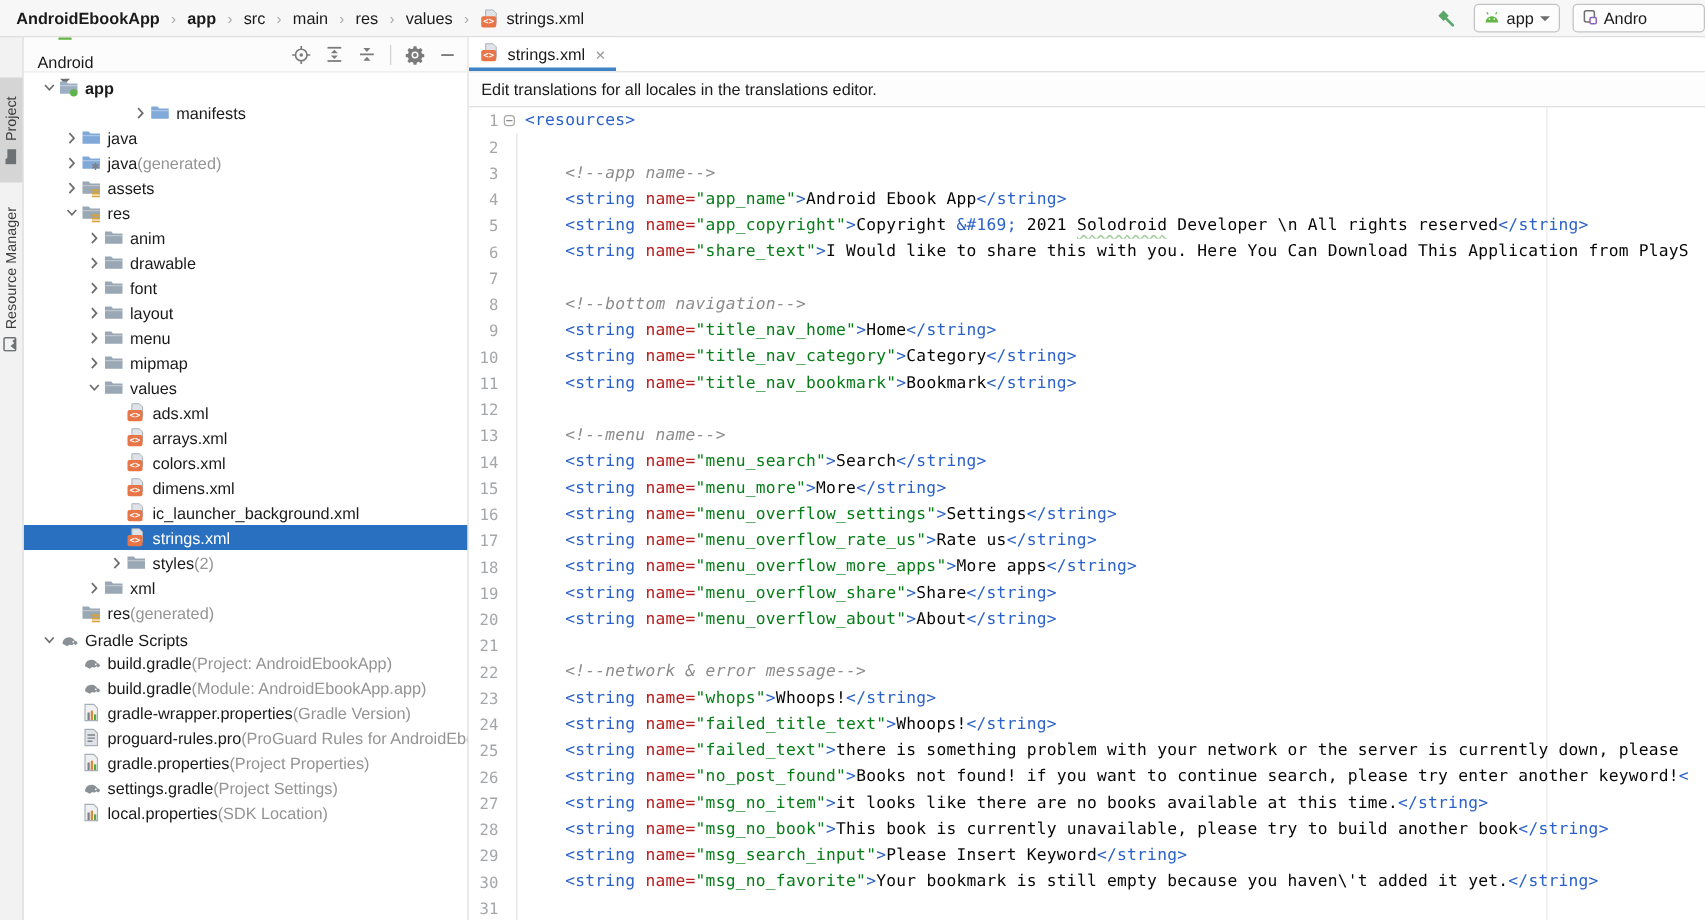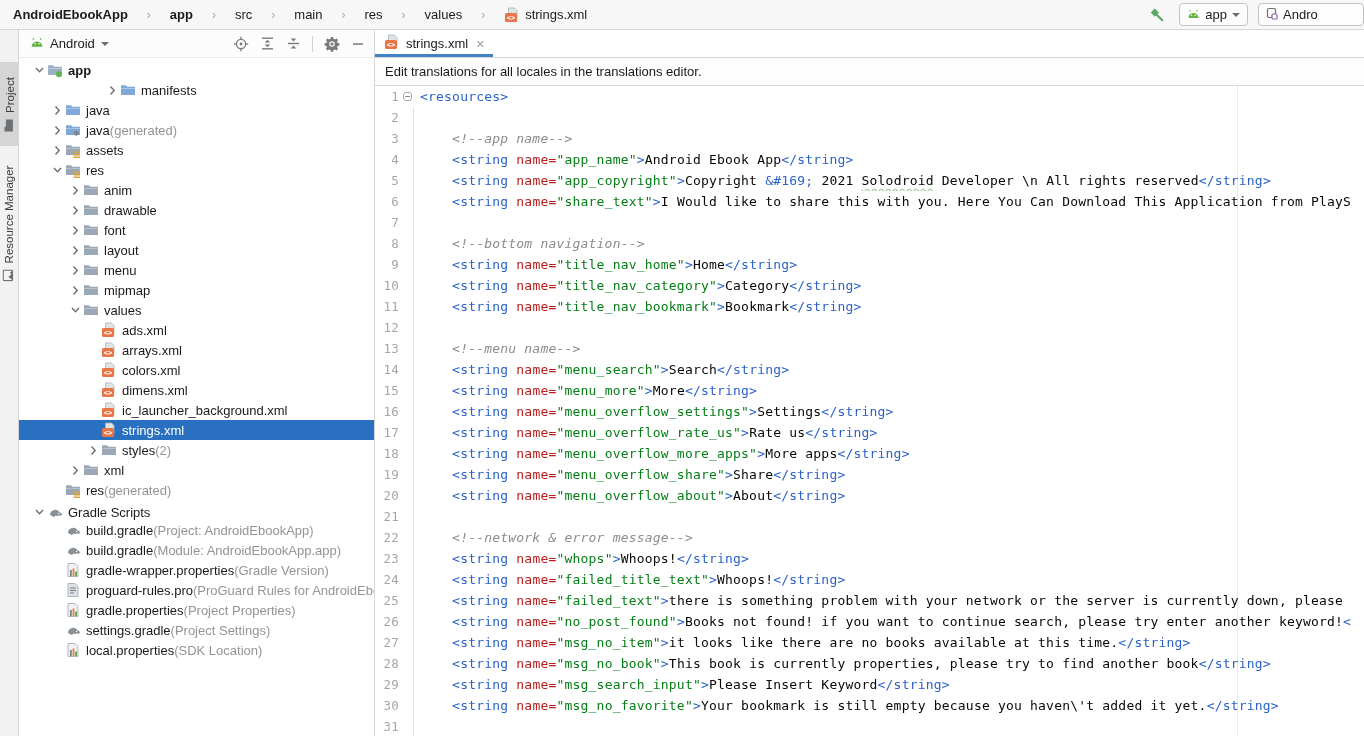--- a/index.html
+++ b/index.html
@@ -2,21 +2,21 @@
 <html><head>
 <meta charset="utf-8">
 <style>
   html,body{margin:0;padding:0;}
   body{width:1364px;height:736px;overflow:hidden;background:#fff;
        font-family:"Liberation Sans",sans-serif;font-size:13px;color:#1a1a1a;
        position:relative;-webkit-font-smoothing:antialiased;}
   
   #toolbar{position:absolute;left:0;top:0;width:1364px;height:29px;background:#f7f7f7;
            border-bottom:1px solid #d6d6d6;display:flex;align-items:center;overflow:hidden;}
-  #breadcrumbs{display:flex;align-items:center;padding-left:13px;gap:17px;white-space:nowrap;}
+  #breadcrumbs{display:flex;align-items:center;padding-left:13px;gap:7px;white-space:nowrap;}
   .crumb{color:#1a1a1a;}
   .crumb.bold{font-weight:bold;}
   .crumb-sep{color:#a9a9a9;font-size:12px;padding:0 2px;}
   .crumb-wrap{display:flex;align-items:center;gap:5px;}
   #toolbar-right{position:absolute;right:0;top:0;height:29px;display:flex;align-items:center;}
   .tb-btn{width:26px;height:24px;display:flex;align-items:center;justify-content:center;}
   .combo{height:21px;border:1px solid #c3c3c3;border-radius:4px;background:#fdfdfd;
          display:flex;align-items:center;gap:5px;padding:0 7px;margin-left:10px;}
   .combo-label{color:#1a1a1a;}
   .caret-down{width:0;height:0;border-left:4px solid transparent;border-right:4px solid transparent;
@@ -28,21 +28,21 @@
   .stripe-tab{position:absolute;left:0;width:18px;display:flex;align-items:center;justify-content:center;}
   .stripe-rot{display:flex;align-items:center;gap:6px;transform:rotate(-90deg);white-space:nowrap;}
   .stripe-label{font-size:11.5px;color:#3c3c3c;}
   #stripe-project{top:32px;height:84px;background:#d5d5d5;}
   #stripe-resman{top:122px;height:142px;}
   
   #project-panel{position:absolute;left:19px;top:30px;bottom:0;width:355px;background:#fff;
                  border-right:1px solid #d6d6d6;overflow:hidden;}
   #panel-header{height:27px;border-bottom:1px solid #ececec;display:flex;align-items:center;
                 padding:0 6px 0 11px;background:#fcfcfc;}
-  #panel-selector{display:flex;align-items:center;gap:6px;}
+  #panel-selector{display:flex;align-items:center;gap:6px;flex-direction:column;}
   #panel-header-icons{margin-left:auto;display:flex;align-items:center;gap:6px;}
   .ph-icon{width:20px;height:20px;display:flex;align-items:center;justify-content:center;color:#7a7a7a;}
   .ph-divider{width:1px;height:16px;background:#d2d2d2;margin:0 3px;}
   #tree{padding-top:2px;}
   .tree-row{height:20px;display:flex;align-items:center;white-space:nowrap;overflow:hidden;}
   .tree-row.selected{background:#2a70c0;}
   .tree-row.selected .tree-label,.tree-row.selected .tree-extra{color:#fff;}
   .chev-slot{width:16px;height:16px;flex:0 0 16px;display:flex;align-items:center;justify-content:center;}
   .tree-icon{width:16px;height:16px;flex:0 0 16px;margin-right:5px;display:flex;align-items:center;justify-content:center;}
   .tree-label{color:#1a1a1a;}
@@ -685,18 +685,18 @@
       <div class="code-line"><span class="ln">18</span><span class="fold"></span><span class="code-text"><span class="sg-t">    &lt;string</span><span class="sg-a"> name=</span><span class="sg-v">"menu_overflow_more_apps"</span><span class="sg-t">&gt;</span><span class="sg-x">More apps</span><span class="sg-t">&lt;/string&gt;</span></span></div>
       <div class="code-line"><span class="ln">19</span><span class="fold"></span><span class="code-text"><span class="sg-t">    &lt;string</span><span class="sg-a"> name=</span><span class="sg-v">"menu_overflow_share"</span><span class="sg-t">&gt;</span><span class="sg-x">Share</span><span class="sg-t">&lt;/string&gt;</span></span></div>
       <div class="code-line"><span class="ln">20</span><span class="fold"></span><span class="code-text"><span class="sg-t">    &lt;string</span><span class="sg-a"> name=</span><span class="sg-v">"menu_overflow_about"</span><span class="sg-t">&gt;</span><span class="sg-x">About</span><span class="sg-t">&lt;/string&gt;</span></span></div>
       <div class="code-line"><span class="ln">21</span><span class="fold"></span><span class="code-text"></span></div>
       <div class="code-line"><span class="ln">22</span><span class="fold"></span><span class="code-text"><span class="sg-c">    &lt;!--network &amp; error message--&gt;</span></span></div>
       <div class="code-line"><span class="ln">23</span><span class="fold"></span><span class="code-text"><span class="sg-t">    &lt;string</span><span class="sg-a"> name=</span><span class="sg-v">"whops"</span><span class="sg-t">&gt;</span><span class="sg-x">Whoops!</span><span class="sg-t">&lt;/string&gt;</span></span></div>
       <div class="code-line"><span class="ln">24</span><span class="fold"></span><span class="code-text"><span class="sg-t">    &lt;string</span><span class="sg-a"> name=</span><span class="sg-v">"failed_title_text"</span><span class="sg-t">&gt;</span><span class="sg-x">Whoops!</span><span class="sg-t">&lt;/string&gt;</span></span></div>
       <div class="code-line"><span class="ln">25</span><span class="fold"></span><span class="code-text"><span class="sg-t">    &lt;string</span><span class="sg-a"> name=</span><span class="sg-v">"failed_text"</span><span class="sg-t">&gt;</span><span class="sg-x">there is something problem with your network or the server is currently down, please </span></span></div>
       <div class="code-line"><span class="ln">26</span><span class="fold"></span><span class="code-text"><span class="sg-t">    &lt;string</span><span class="sg-a"> name=</span><span class="sg-v">"no_post_found"</span><span class="sg-t">&gt;</span><span class="sg-x">Books not found! if you want to continue search, please try enter another keyword!</span><span class="sg-t">&lt;</span></span></div>
       <div class="code-line"><span class="ln">27</span><span class="fold"></span><span class="code-text"><span class="sg-t">    &lt;string</span><span class="sg-a"> name=</span><span class="sg-v">"msg_no_item"</span><span class="sg-t">&gt;</span><span class="sg-x">it looks like there are no books available at this time.</span><span class="sg-t">&lt;/string&gt;</span></span></div>
-      <div class="code-line"><span class="ln">28</span><span class="fold"></span><span class="code-text"><span class="sg-t">    &lt;string</span><span class="sg-a"> name=</span><span class="sg-v">"msg_no_book"</span><span class="sg-t">&gt;</span><span class="sg-x">This book is currently properties, please try to find another book</span><span class="sg-t">&lt;/string&gt;</span></span></div>
+      <div class="code-line"><span class="ln">28</span><span class="fold"></span><span class="code-text"><span class="sg-t">    &lt;string</span><span class="sg-a"> name=</span><span class="sg-v">"msg_no_book"</span><span class="sg-t">&gt;</span><span class="sg-x">This book is currently unavailable, please try to build another book</span><span class="sg-t">&lt;/string&gt;</span></span></div>
       <div class="code-line"><span class="ln">29</span><span class="fold"></span><span class="code-text"><span class="sg-t">    &lt;string</span><span class="sg-a"> name=</span><span class="sg-v">"msg_search_input"</span><span class="sg-t">&gt;</span><span class="sg-x">Please Insert Keyword</span><span class="sg-t">&lt;/string&gt;</span></span></div>
       <div class="code-line"><span class="ln">30</span><span class="fold"></span><span class="code-text"><span class="sg-t">    &lt;string</span><span class="sg-a"> name=</span><span class="sg-v">"msg_no_favorite"</span><span class="sg-t">&gt;</span><span class="sg-x">Your bookmark is still empty because you haven\'t added it yet.</span><span class="sg-t">&lt;/string&gt;</span></span></div>
       <div class="code-line"><span class="ln">31</span><span class="fold"></span><span class="code-text"></span></div>
     </div>
 </section>
 
 </body></html>

